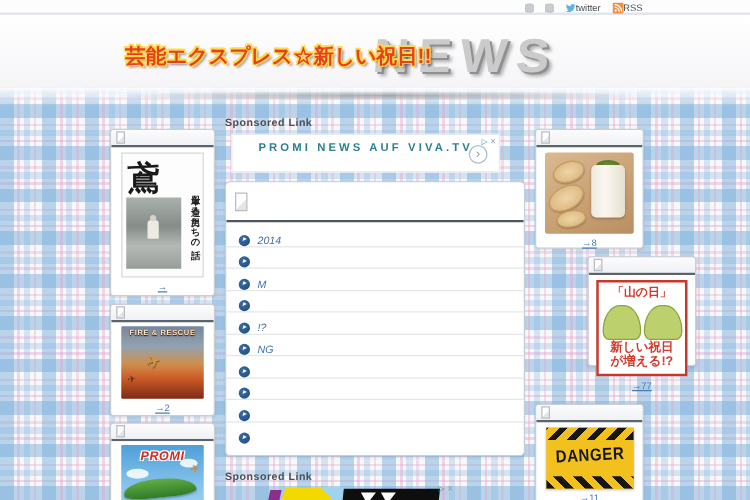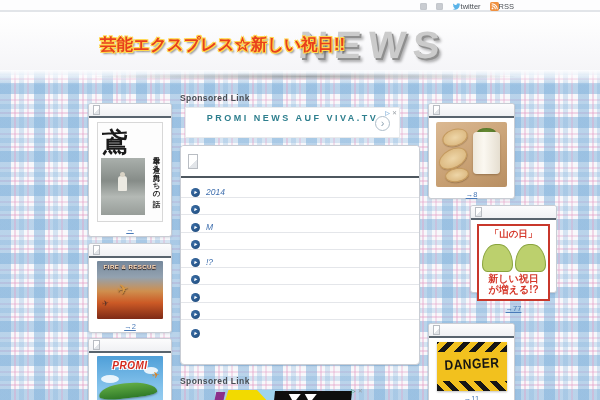--- a/index.html
+++ b/index.html
@@ -265,20 +265,24 @@
       <div class="row">
         <span class="bullet"></span>
         <span class="row-label"></span>
       </div>
       <div class="row">
         <span class="bullet"></span>
         <span class="row-label">!?</span>
       </div>
       <div class="row">
         <span class="bullet"></span>
+        <span class="row-label">NG</span>
+      </div>
+      <div class="row">
+        <span class="bullet"></span>
         <span class="row-label"></span>
       </div>
       <div class="row">
         <span class="bullet"></span>
         <span class="row-label"></span>
       </div>
       <div class="row">
         <span class="bullet"></span>
         <span class="row-label"></span>
       </div>

